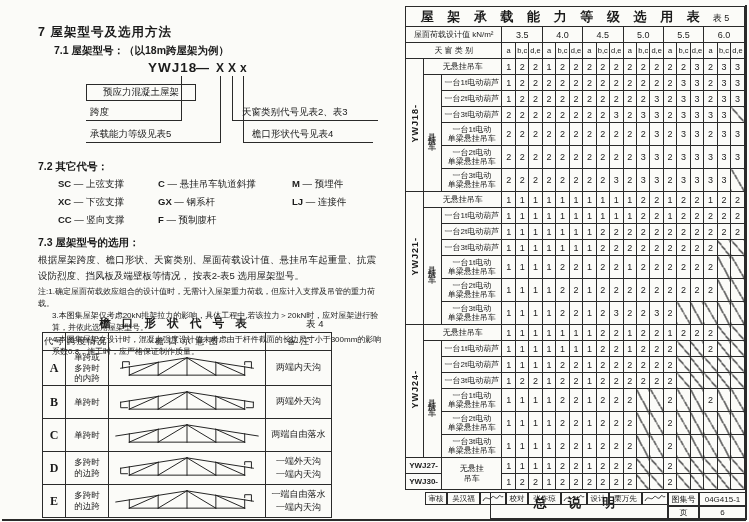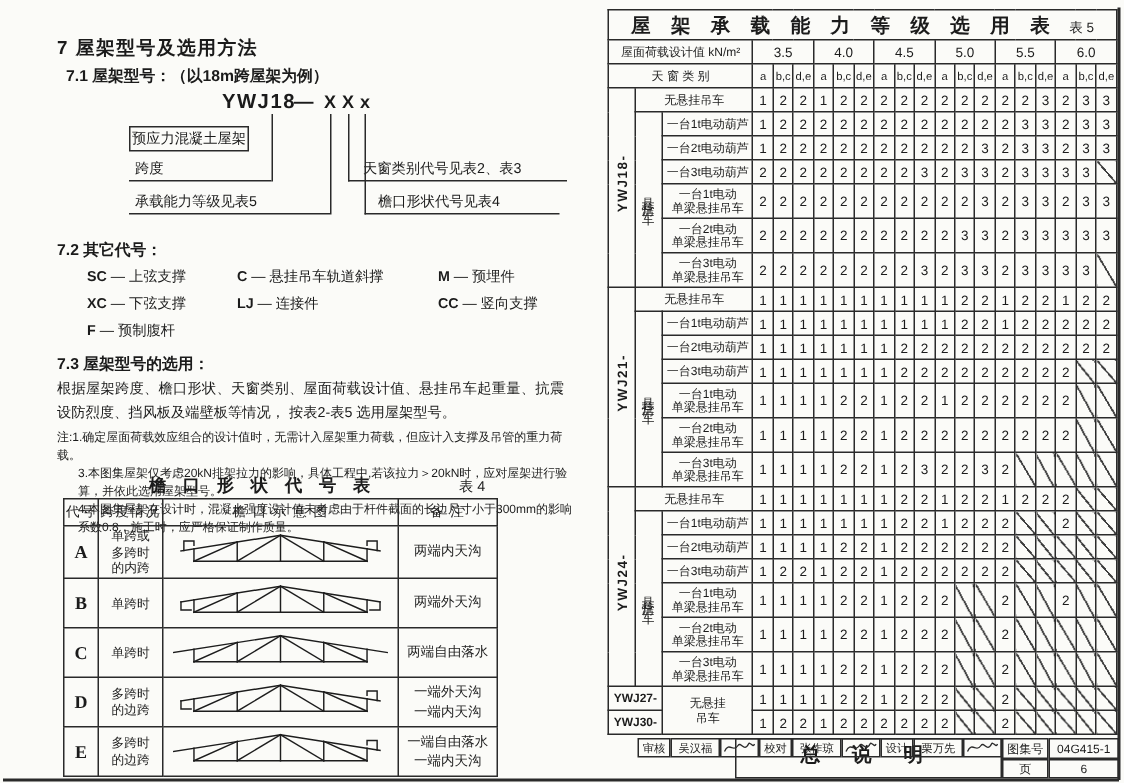--- a/index.html
+++ b/index.html
@@ -10,21 +10,21 @@
   }
   .abs{position:absolute;}
   .line{position:absolute;background:#2a2a2a;}
   
   .h-sec{font-size:12.5px;font-weight:bold;letter-spacing:1px;}
   .h-sub{font-size:10.5px;font-weight:bold;}
   .model-prefix{font-size:13.5px;font-weight:bold;letter-spacing:1px;}
   .model-dash{font-size:13px;font-weight:bold;}
   .model-x{font-size:12px;font-weight:bold;}
   .lbl{font-size:9.5px;white-space:nowrap;}
-  .lbl-box{border:1px solid #2a2a2a;padding:1px 1px;font-size:9.5px;}
+  .lbl-box{border:1px solid #2a2a2a;padding:1px 16px;font-size:9.5px;}
   .codes-grid{display:grid;grid-template-columns:100px 134px 92px;row-gap:5px;font-size:9.5px;}
   .code-key{font-weight:bold;font-family:"Liberation Sans",sans-serif;}
   .para{font-size:9.5px;line-height:1.65;text-align:justify;}
   .notes{font-size:8px;line-height:1.5;}
   .notes div{margin:0;}
   .notes div + div{margin-left:14px;}
   
   .t4-title{font-size:11.5px;font-weight:bold;letter-spacing:4px;text-align:center;}
   .t4-no{font-size:9.5px;}
   table{border-collapse:collapse;table-layout:fixed;}
@@ -52,21 +52,21 @@
   .tb-main{position:absolute;left:0;top:0;width:178px;height:27px;border:1.5px solid #2a2a2a;box-sizing:border-box;text-align:center;}
   .tb-title{font-size:13px;font-weight:bold;letter-spacing:9px;margin-top:1px;font-family:Liberation Serif, serif;}
   .tb-cell{position:absolute;border:1px solid #2a2a2a;box-sizing:border-box;font-size:8px;display:flex;align-items:center;justify-content:center;}
   .sig-strip{position:absolute;display:flex;}
   .sig-strip>div{border:1px solid #2a2a2a;box-sizing:border-box;height:13px;font-size:7.5px;display:flex;align-items:center;justify-content:center;white-space:nowrap;}
 </style>
 </head>
 <body>
 
 <div class="abs h-sec" style="left:38px;top:24px;">7 屋架型号及选用方法</div>
-<div class="abs h-sub" style="left:44px;top:44px;">7.1 屋架型号：（以18m跨屋架为例）</div>
+<div class="abs h-sub" style="left:54px;top:44px;">7.1 屋架型号：（以18m跨屋架为例）</div>
 
 <div class="abs" style="left:30px;top:58px;width:350px;height:96px;">
   <span class="abs model-prefix" style="left:118px;top:2px;">YWJ18</span>
   <span class="abs model-dash" style="left:166px;top:2px;">—</span>
   <span class="abs model-x" style="left:186px;top:3px;">X</span>
   <span class="abs model-x" style="left:198px;top:3px;">X</span>
   <span class="abs model-x" style="left:210px;top:3px;">x</span>
 
   <span class="abs lbl-box" style="left:56px;top:26px;">预应力混凝土屋架</span>
   <span class="abs lbl" style="left:60px;top:48px;">跨度</span>
@@ -83,20 +83,21 @@
   <div class="line" style="left:213px;top:84px;width:130px;height:1px;"></div>
   <div class="line" style="left:213px;top:18px;width:1px;height:67px;"></div>
 </div>
 
 <div class="abs h-sub" style="left:38px;top:160px;">7.2 其它代号：</div>
 <div class="abs codes-grid" style="left:58px;top:178px;width:330px;">
     <div class="code-item"><span class="code-key">SC</span> — 上弦支撑</div>
     <div class="code-item"><span class="code-key">C</span> — 悬挂吊车轨道斜撑</div>
     <div class="code-item"><span class="code-key">M</span> — 预埋件</div>
     <div class="code-item"><span class="code-key">XC</span> — 下弦支撑</div>
+    <div class="code-item"><span class="code-key">GX</span> — 钢系杆</div>
     <div class="code-item"><span class="code-key">LJ</span> — 连接件</div>
     <div class="code-item"><span class="code-key">CC</span> — 竖向支撑</div>
     <div class="code-item"><span class="code-key">F</span> — 预制腹杆</div>
     <div class="code-item"></div>
   </div>
 
 <div class="abs h-sub" style="left:38px;top:236px;">7.3 屋架型号的选用：</div>
 <div class="abs para" style="left:38px;top:252px;width:338px;">根据屋架跨度、檐口形状、天窗类别、屋面荷载设计值、悬挂吊车起重量、抗震设防烈度、挡风板及端壁板等情况， 按表2-表5 选用屋架型号。</div>
 <div class="abs notes" style="left:38px;top:286px;width:344px;">
   <div>注:1.确定屋面荷载效应组合的设计值时，无需计入屋架重力荷载，但应计入支撑及吊管的重力荷载。</div>

